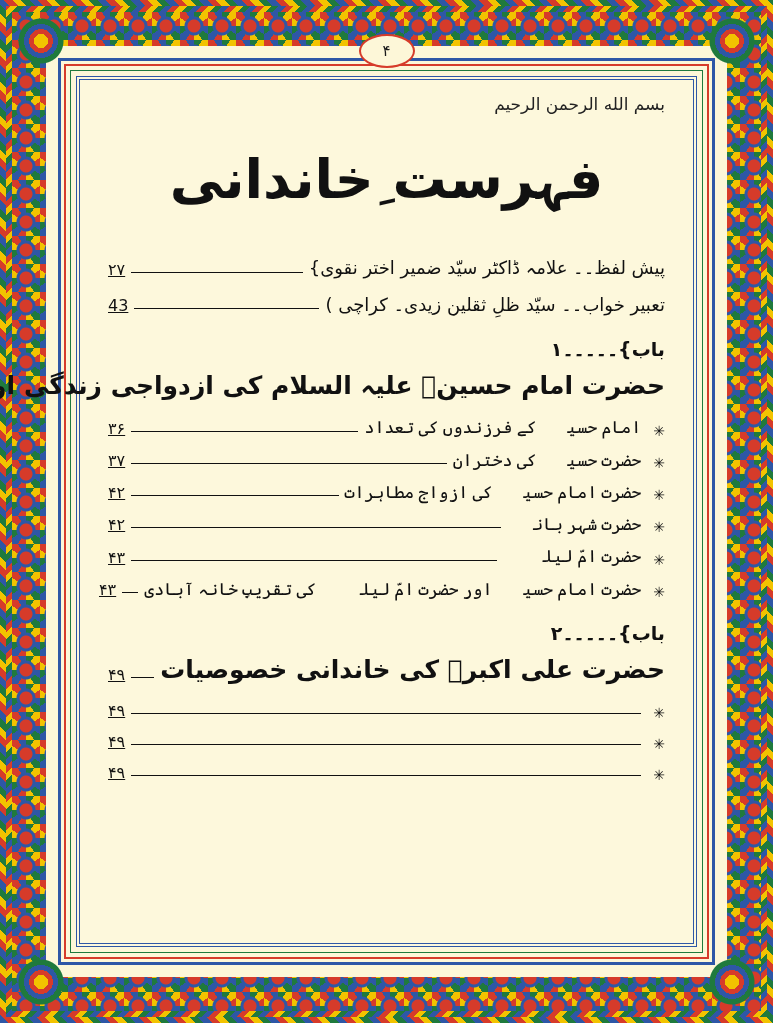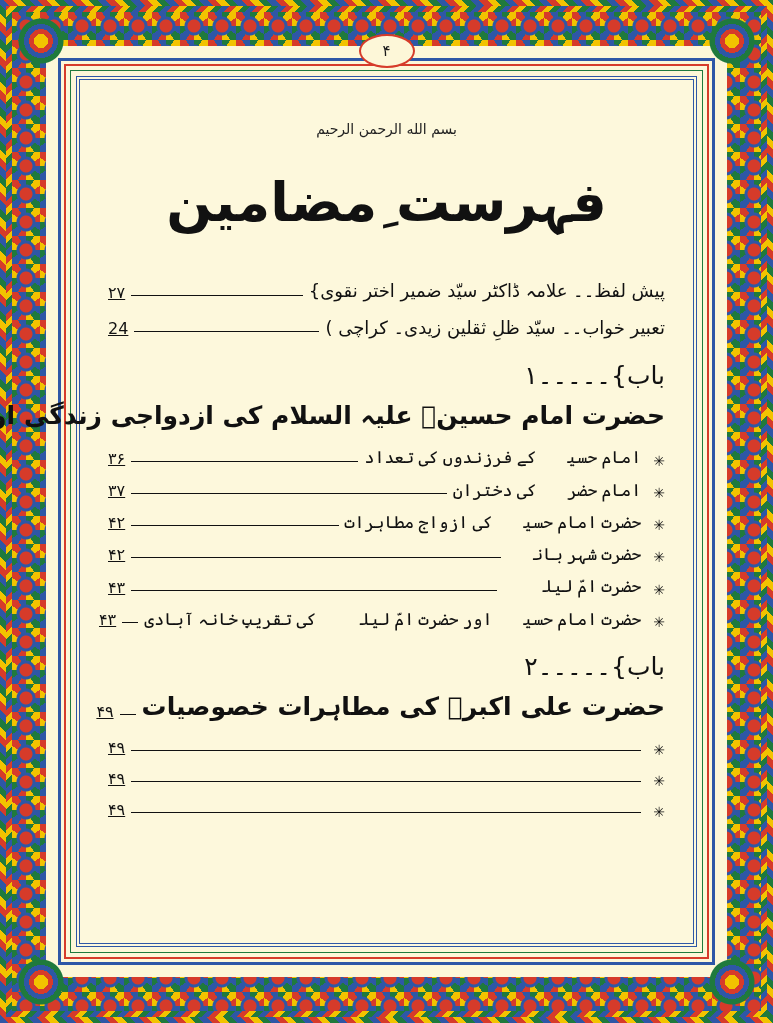--- a/index.html
+++ b/index.html
@@ -86,23 +86,23 @@
     z-index:5;
     direction:rtl;
     text-align:right;
     color:#111;
     background:#fdf8dc;
     padding:0 22px;
     box-sizing:border-box;
   }
 
   .bismillah{
-    text-align:center;
-    font-size:14px;
-    margin-top:35px;
+    text-align:right;
+    font-size:17px;
+    margin-top:8px;
     color:#222;
     letter-spacing:1px;
   }
 
   .main-title{
     text-align:center;
     font-size:54px;
     font-weight:bold;
     margin:34px 0 46px 0;
     color:#111;
@@ -137,22 +137,22 @@
 
   .row.chapter .label{font-size:25px;font-weight:bold;}
   .row.chapter{margin:10px 0 16px 0;}
 
   .row.sub .label{font-size:17px;font-family:Liberation Serif, serif;}
   .row.sub{margin-bottom:11px;}
 
   .star{display:inline-block;margin-left:6px;font-size:14px;color:#111;}
 
   .bab{
-    font-size:25px;
-    font-weight:normal;
+    font-size:19px;
+    font-weight:bold;
     margin:22px 0 6px 0;
     text-align:right;
   }
 </style>
 </head>
 <body>
 
 <div class="page">
 
   <div class="ring ring-a"></div>
@@ -167,45 +167,45 @@
 
   <div class="frame1"></div>
   <div class="frame2"></div>
   <div class="frame3"></div>
   <div class="frame4"></div>
 
   <div class="page-num">۴</div>
 
   <div class="content">
     <div class="bismillah">بسم الله الرحمن الرحيم</div>
-    <div class="main-title">فہرست ِمضامین</div>
+    <div class="main-title">فہرست ِخاندانی</div>
     <div id="toc-list">
         <div class="row item">
           <span class="label">پیش لفظ۔۔ علامہ ڈاکٹر سیّد ضمیر اختر نقوی}</span>
           <span class="leader"></span>
           <span class="pg">۲۷</span>
         </div>
         <div class="row item">
           <span class="label">تعبیر خواب۔۔ سیّد ظلِ ثقلین زیدی۔ کراچی )</span>
           <span class="leader"></span>
-          <span class="pg">24</span>
+          <span class="pg">43</span>
         </div>
         <div class="bab">باب}۔۔۔۔۔۱</div>
         <div class="row chapter">
           <span class="label">حضرت امام حسینؑ علیہ السلام کی ازدواجی زندگی اور اولاد</span>
         </div>
         <div class="row sub">
           <span class="star">✳</span>
           <span class="label">امام حسینؑ کے فرزندوں کی تعداد</span>
           <span class="leader"></span>
           <span class="pg">۳۶</span>
         </div>
         <div class="row sub">
           <span class="star">✳</span>
-          <span class="label">امام حضرتؑ کی دختران</span>
+          <span class="label">حضرت حسینؑ کی دختران</span>
           <span class="leader"></span>
           <span class="pg">۳۷</span>
         </div>
         <div class="row sub">
           <span class="star">✳</span>
           <span class="label">حضرت امام حسینؑ کی ازواج مطاہرات</span>
           <span class="leader"></span>
           <span class="pg">۴۲</span>
         </div>
         <div class="row sub">
@@ -221,21 +221,21 @@
           <span class="pg">۴۳</span>
         </div>
         <div class="row sub">
           <span class="star">✳</span>
           <span class="label">حضرت امام حسینؑ اور حضرت امّ لیلیٰؓ کی تقریبِ خانہ آبادی</span>
           <span class="leader"></span>
           <span class="pg">۴۳</span>
         </div>
         <div class="bab">باب}۔۔۔۔۔۲</div>
         <div class="row chapter">
-          <span class="label">حضرت علی اکبرؑ کی مطاہرات خصوصیات</span>
+          <span class="label">حضرت علی اکبرؑ کی خاندانی خصوصیات</span>
           <span class="leader"></span>
           <span class="pg">۴۹</span>
         </div>
         <div class="row sub">
           <span class="star">✳</span>
           <span class="leader"></span>
           <span class="pg">۴۹</span>
         </div>
         <div class="row sub">
           <span class="star">✳</span>

